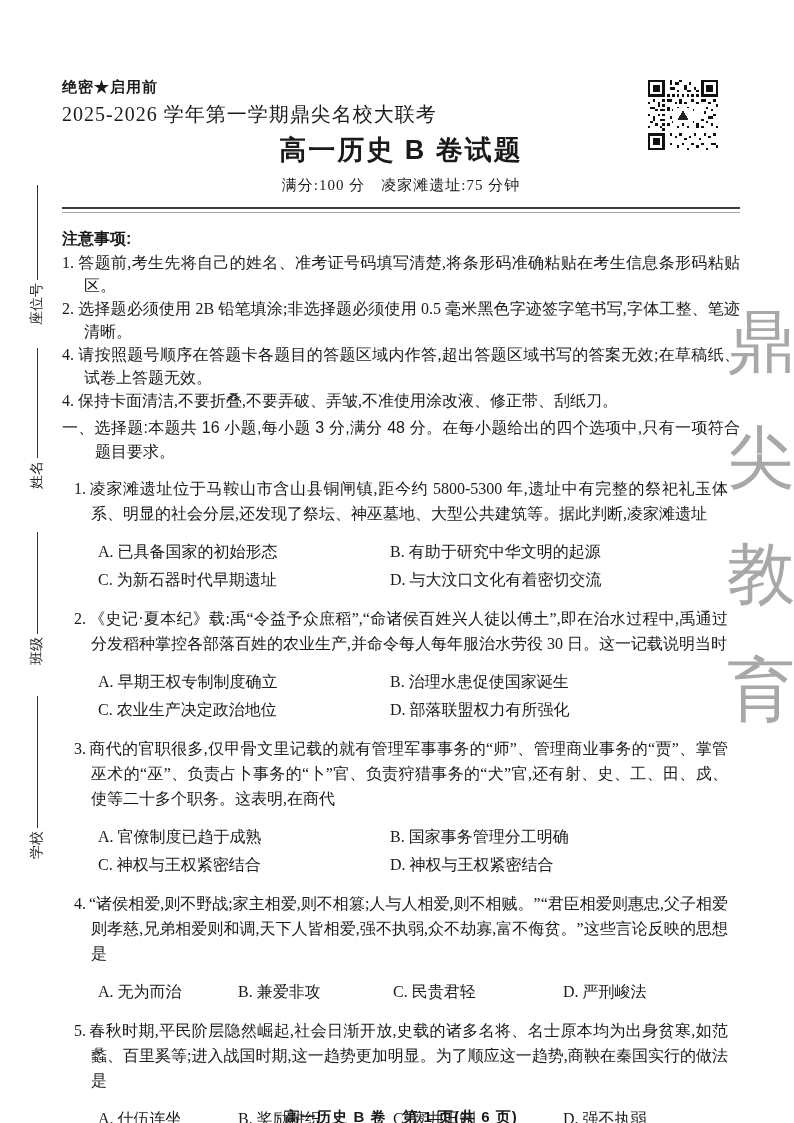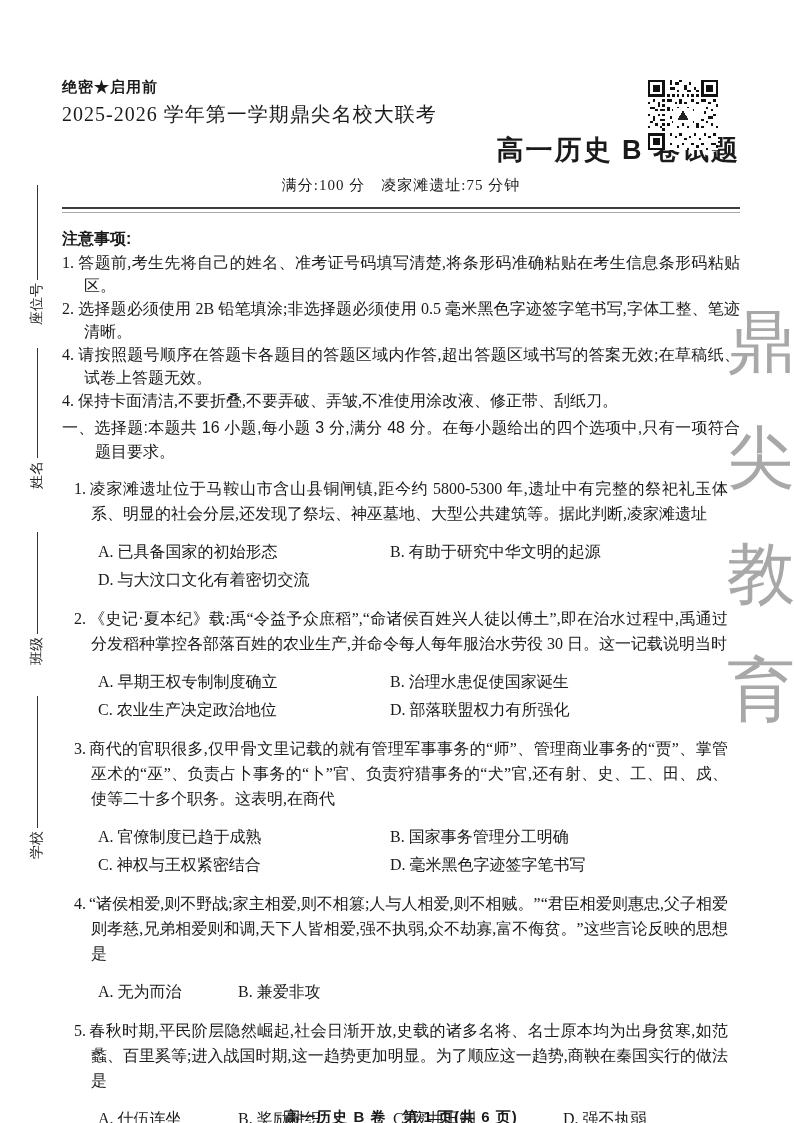--- a/index.html
+++ b/index.html
@@ -5,21 +5,21 @@
   html,body{margin:0;padding:0;}
   body{
     width:794px;height:1123px;position:relative;overflow:hidden;
     background:#ffffff;color:#1a1a1a;
     font-family:"Liberation Serif","DejaVu Serif",serif;
   }
   .content{position:absolute;left:62px;top:78px;width:678px;z-index:1;}
   .secret{font-size:15px;font-weight:bold;letter-spacing:1px;}
   .session{text-align:left;font-size:20px;letter-spacing:1px;margin-top:4px;}
   .paper-title{
-    text-align:right;font-size:27px;font-weight:bold;letter-spacing:2px;margin-top:4px;
+    text-align:center;font-size:27px;font-weight:bold;letter-spacing:2px;margin-top:4px;
     font-family:"Liberation Sans","DejaVu Sans",sans-serif;
   }
   .paper-meta{text-align:center;font-size:15px;margin-top:8px;letter-spacing:1px;}
   .header-rule{margin-top:12px;height:3px;border-top:2px solid #3c3c3c;border-bottom:1px solid #a9a9a9;}
   .notices{margin-top:14px;}
   .notices-heading{
     font-family:"Liberation Sans","DejaVu Sans",sans-serif;
     font-weight:bold;font-size:16px;line-height:24px;
   }
   .notice-item{
@@ -214,49 +214,52 @@
     <div class="notice-item">4. 保持卡面清洁,不要折叠,不要弄破、弄皱,不准使用涂改液、修正带、刮纸刀。</div>
   </div>
 
   <div class="section-heading">一、选择题:本题共 16 小题,每小题 3 分,满分 48 分。在每小题给出的四个选项中,只有一项符合题目要求。</div>
 
   <div class="question">
     <p class="q-stem"><span class="q-num">1.</span><span>凌家滩遗址位于马鞍山市含山县铜闸镇,距今约 5800-5300 年,遗址中有完整的祭祀礼玉体系、明显的社会分层,还发现了祭坛、神巫墓地、大型公共建筑等。据此判断,凌家滩遗址</span></p>
     <div class="options cols-2">
       <span class="option">A. 已具备国家的初始形态</span>
       <span class="option">B. 有助于研究中华文明的起源</span>
+      <span class="option">C. 为新石器时代早期遗址</span>
       <span class="option">D. 与大汶口文化有着密切交流</span>
     </div>
   </div>
 
   <div class="question">
     <p class="q-stem"><span class="q-num">2.</span><span>《史记·夏本纪》载:禹“令益予众庶稻”,“命诸侯百姓兴人徒以傅土”,即在治水过程中,禹通过分发稻种掌控各部落百姓的农业生产,并命令每人每年服治水劳役 30 日。这一记载说明当时</span></p>
     <div class="options cols-2">
       <span class="option">A. 早期王权专制制度确立</span>
       <span class="option">B. 治理水患促使国家诞生</span>
       <span class="option">C. 农业生产决定政治地位</span>
       <span class="option">D. 部落联盟权力有所强化</span>
     </div>
   </div>
 
   <div class="question">
     <p class="q-stem"><span class="q-num">3.</span><span>商代的官职很多,仅甲骨文里记载的就有管理军事事务的“师”、管理商业事务的“贾”、掌管巫术的“巫”、负责占卜事务的“卜”官、负责狩猎事务的“犬”官,还有射、史、工、田、戍、使等二十多个职务。这表明,在商代</span></p>
     <div class="options cols-2">
       <span class="option">A. 官僚制度已趋于成熟</span>
       <span class="option">B. 国家事务管理分工明确</span>
       <span class="option">C. 神权与王权紧密结合</span>
-      <span class="option">D. 毫米黑色字迹签字笔书写</span>
+      <span class="option">D. 神权与王权紧密结合</span>
     </div>
   </div>
 
   <div class="question">
     <p class="q-stem"><span class="q-num">4.</span><span>“诸侯相爱,则不野战;家主相爱,则不相篡;人与人相爱,则不相贼。”“君臣相爱则惠忠,父子相爱则孝慈,兄弟相爱则和调,天下人皆相爱,强不执弱,众不劫寡,富不侮贫。”这些言论反映的思想是</span></p>
     <div class="options cols-4">
       <span class="option">A. 无为而治</span>
       <span class="option">B. 兼爱非攻</span>
+      <span class="option">C. 民贵君轻</span>
+      <span class="option">D. 严刑峻法</span>
     </div>
   </div>
 
   <div class="question">
     <p class="q-stem"><span class="q-num">5.</span><span>春秋时期,平民阶层隐然崛起,社会日渐开放,史载的诸多名将、名士原本均为出身贫寒,如范蠡、百里奚等;进入战国时期,这一趋势更加明显。为了顺应这一趋势,商鞅在秦国实行的做法是</span></p>
     <div class="options cols-4">
       <span class="option">A. 什伍连坐</span>
       <span class="option">B. 奖励耕织</span>
       <span class="option">C. 废井田制</span>
       <span class="option">D. 强不执弱</span>

